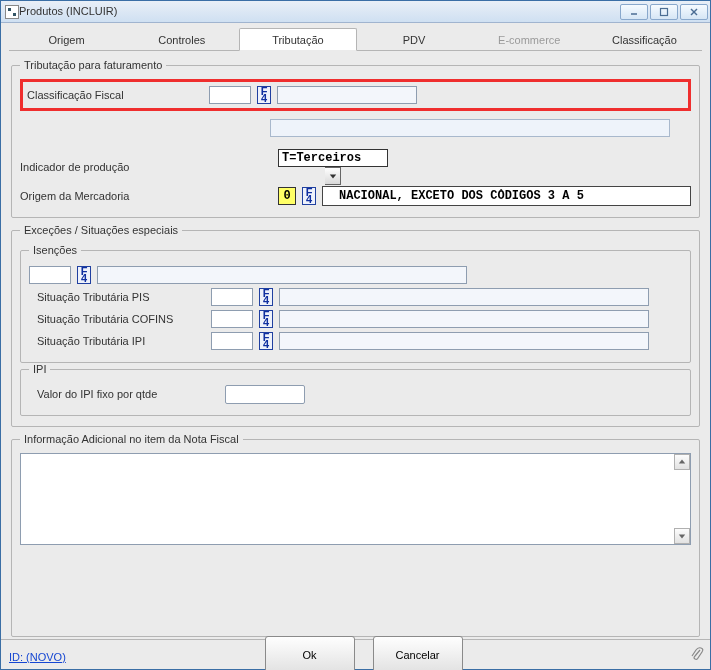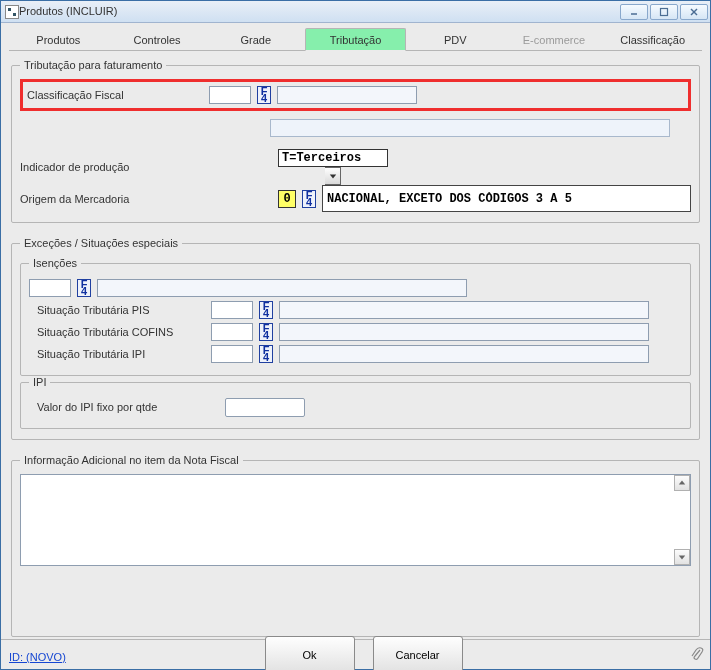--- a/index.html
+++ b/index.html
@@ -11,41 +11,41 @@
   .appicon::before{content:"";position:absolute;left:2px;top:2px;width:3px;height:3px;background:#356;}
   .appicon::after{content:"";position:absolute;right:2px;bottom:2px;width:3px;height:3px;background:#356;}
   .title { color:#333; }
   .winbtns { display:flex; gap:2px;}
   .winbtn { width:28px; height:16px; border:1px solid #89a8cc; border-radius:2px; background:linear-gradient(#f6fbff,#d6e6f5); display:flex; align-items:center; justify-content:center; color:#4b6d93; cursor:pointer;}
   .winbtn svg { width:10px; height:10px; }
   .content { flex:1; padding:4px 6px 0 6px; display:flex; flex-direction:column; gap:0;}
   .tabs { display:flex; height:24px; align-items:flex-end; border-bottom:1px solid #b5b5b5; margin:0 2px; }
   .tab { flex:1; text-align:center; padding:5px 0 4px 0; color:#333; cursor:pointer;}
   .tab.disabled{ color:#9a9a9a; cursor:default;}
-  .tab.active{ background:#86efac; border:1px solid #b5b5b5; border-bottom:1px solid #ebebeb; border-radius:2px 2px 0 0; margin-bottom:-1px;}
-  .body-area { padding:8px 4px 2px 4px; flex:1; display:flex; flex-direction:column; gap:14px; overflow:hidden;}
+  .tab.active{ background:#ffffff; border:1px solid #b5b5b5; border-bottom:1px solid #ebebeb; border-radius:2px 2px 0 0; margin-bottom:-1px;}
+  .body-area { padding:8px 4px 2px 4px; flex:1; display:flex; flex-direction:column; gap:6px; overflow:hidden;}
   fieldset { border:1px solid #b5b5b5; border-radius:2px; padding:8px 8px 10px 8px; margin:0;}
   legend { padding:0 4px; color:#333;}
   .row { display:flex; align-items:center; gap:6px; min-height:22px;}
   .label { width:190px; color:#333;}
   .highlight { border:3px solid #ef2e2e; padding:4px 4px; display:flex; align-items:center; gap:6px; margin-bottom:6px;}
   .highlight .label{ width:176px;}
   input.txt { height:18px; border:1px solid #8e9db0; background:#f3f6fb; padding:0 2px; font-family:"Courier New",monospace; font-size:12px;}
   input.txt.small{ width:42px;}
   input.txt.med { width:140px;}
   input.txt.long{ width:370px;}
   input.txt.white{ background:#fff;}
   .f4btn { width:14px; height:18px; border:1px solid #2040a0; background:#eef2fb; display:flex; flex-direction:column; align-items:center; justify-content:center; cursor:pointer; font-family:"Courier New",monospace; font-size:7px; color:#1030a0; font-weight:bold; line-height:7px; padding:0;}
   .f4btn span{display:block;}
   .combo { display:flex; align-items:center;flex-direction:column;}
   .combo input{ width:110px; height:18px; border:1px solid #333; background:#fff; font-family:"Courier New",monospace; font-size:12px; font-weight:bold; padding:0 3px;}
   .combo .drop{ width:16px; height:18px; border:1px solid #666; border-left:none; background:linear-gradient(#fefefe,#d9d9d9); display:flex; align-items:center; justify-content:center; cursor:pointer;}
   .combo .drop svg{width:8px;height:8px;}
   .origin-code{ width:18px; height:18px; border:1px solid #333; background:#ffff66; text-align:center; font-family:"Courier New",monospace; font-size:12px; font-weight:bold; padding:0;}
-  .origin-desc{ flex:1; height:27px; border:1px solid #444; background:#fff; font-family:"Courier New",monospace; font-size:12px; font-weight:bold; padding:0 4px;}
+  .origin-desc{ flex:1; height:20px; border:1px solid #444; background:#fff; font-family:"Courier New",monospace; font-size:12px; font-weight:bold; padding:0 16px;}
   .isenrow .label{ width:176px; padding-left:8px;}
   .ipi-input{ width:80px; height:19px; border:1px solid #8e9db0; background:#fff; border-radius:2px;}
   .info-area{ width:100%; height:92px; border:1px solid #8e9db0; background:#fff; position:relative;}
   .info-area .scroll{ position:absolute; right:0; top:0; bottom:0; width:16px; display:flex; flex-direction:column; justify-content:space-between;}
   .scrollbtn{ height:16px; border:1px solid #b0b0b0; background:linear-gradient(#fcfcfc,#e2e2e2); display:flex; align-items:center; justify-content:center;}
   .scrollbtn svg{ width:8px; height:8px;}
   .footer{ height:30px; border-top:1px solid #b5b5b5; display:flex; align-items:center; justify-content:center; gap:18px; position:relative; background:#ebebeb;padding-left:16px;}
   .btn{ min-width:90px; height:37px; border:1px solid #8a8a8a; border-radius:3px; background:linear-gradient(#fefefe,#e2e2e2); cursor:pointer; padding:0 12px;}
   .idlink{ position:absolute; left:8px; bottom:6px; color:#1546d2; text-decoration:underline; cursor:pointer;}
   .clip-icon{ position:absolute; right:6px; top:6px; color:#888;}
@@ -76,23 +76,22 @@
           <svg viewBox="0 0 10 10">
             <line x1="2" y1="2" x2="8" y2="8" stroke="#4b6d93" stroke-width="1.4"></line>
             <line x1="8" y1="2" x2="2" y2="8" stroke="#4b6d93" stroke-width="1.4"></line>
           </svg>
         </div>
     </div>
   </div>
 
   <div class="content">
     <div class="tabs">
-      <div class="tab">Produtos</div>
+      <div class="tab">Origem</div>
       <div class="tab">Controles</div>
-      <div class="tab">Grade</div>
       <div class="tab active">Tributação</div>
       <div class="tab">PDV</div>
       <div class="tab disabled">E-commerce</div>
       <div class="tab">Classificação</div>
     </div>
 
     <div class="body-area">
       <fieldset>
         <legend>Tributação para faturamento</legend>
 

